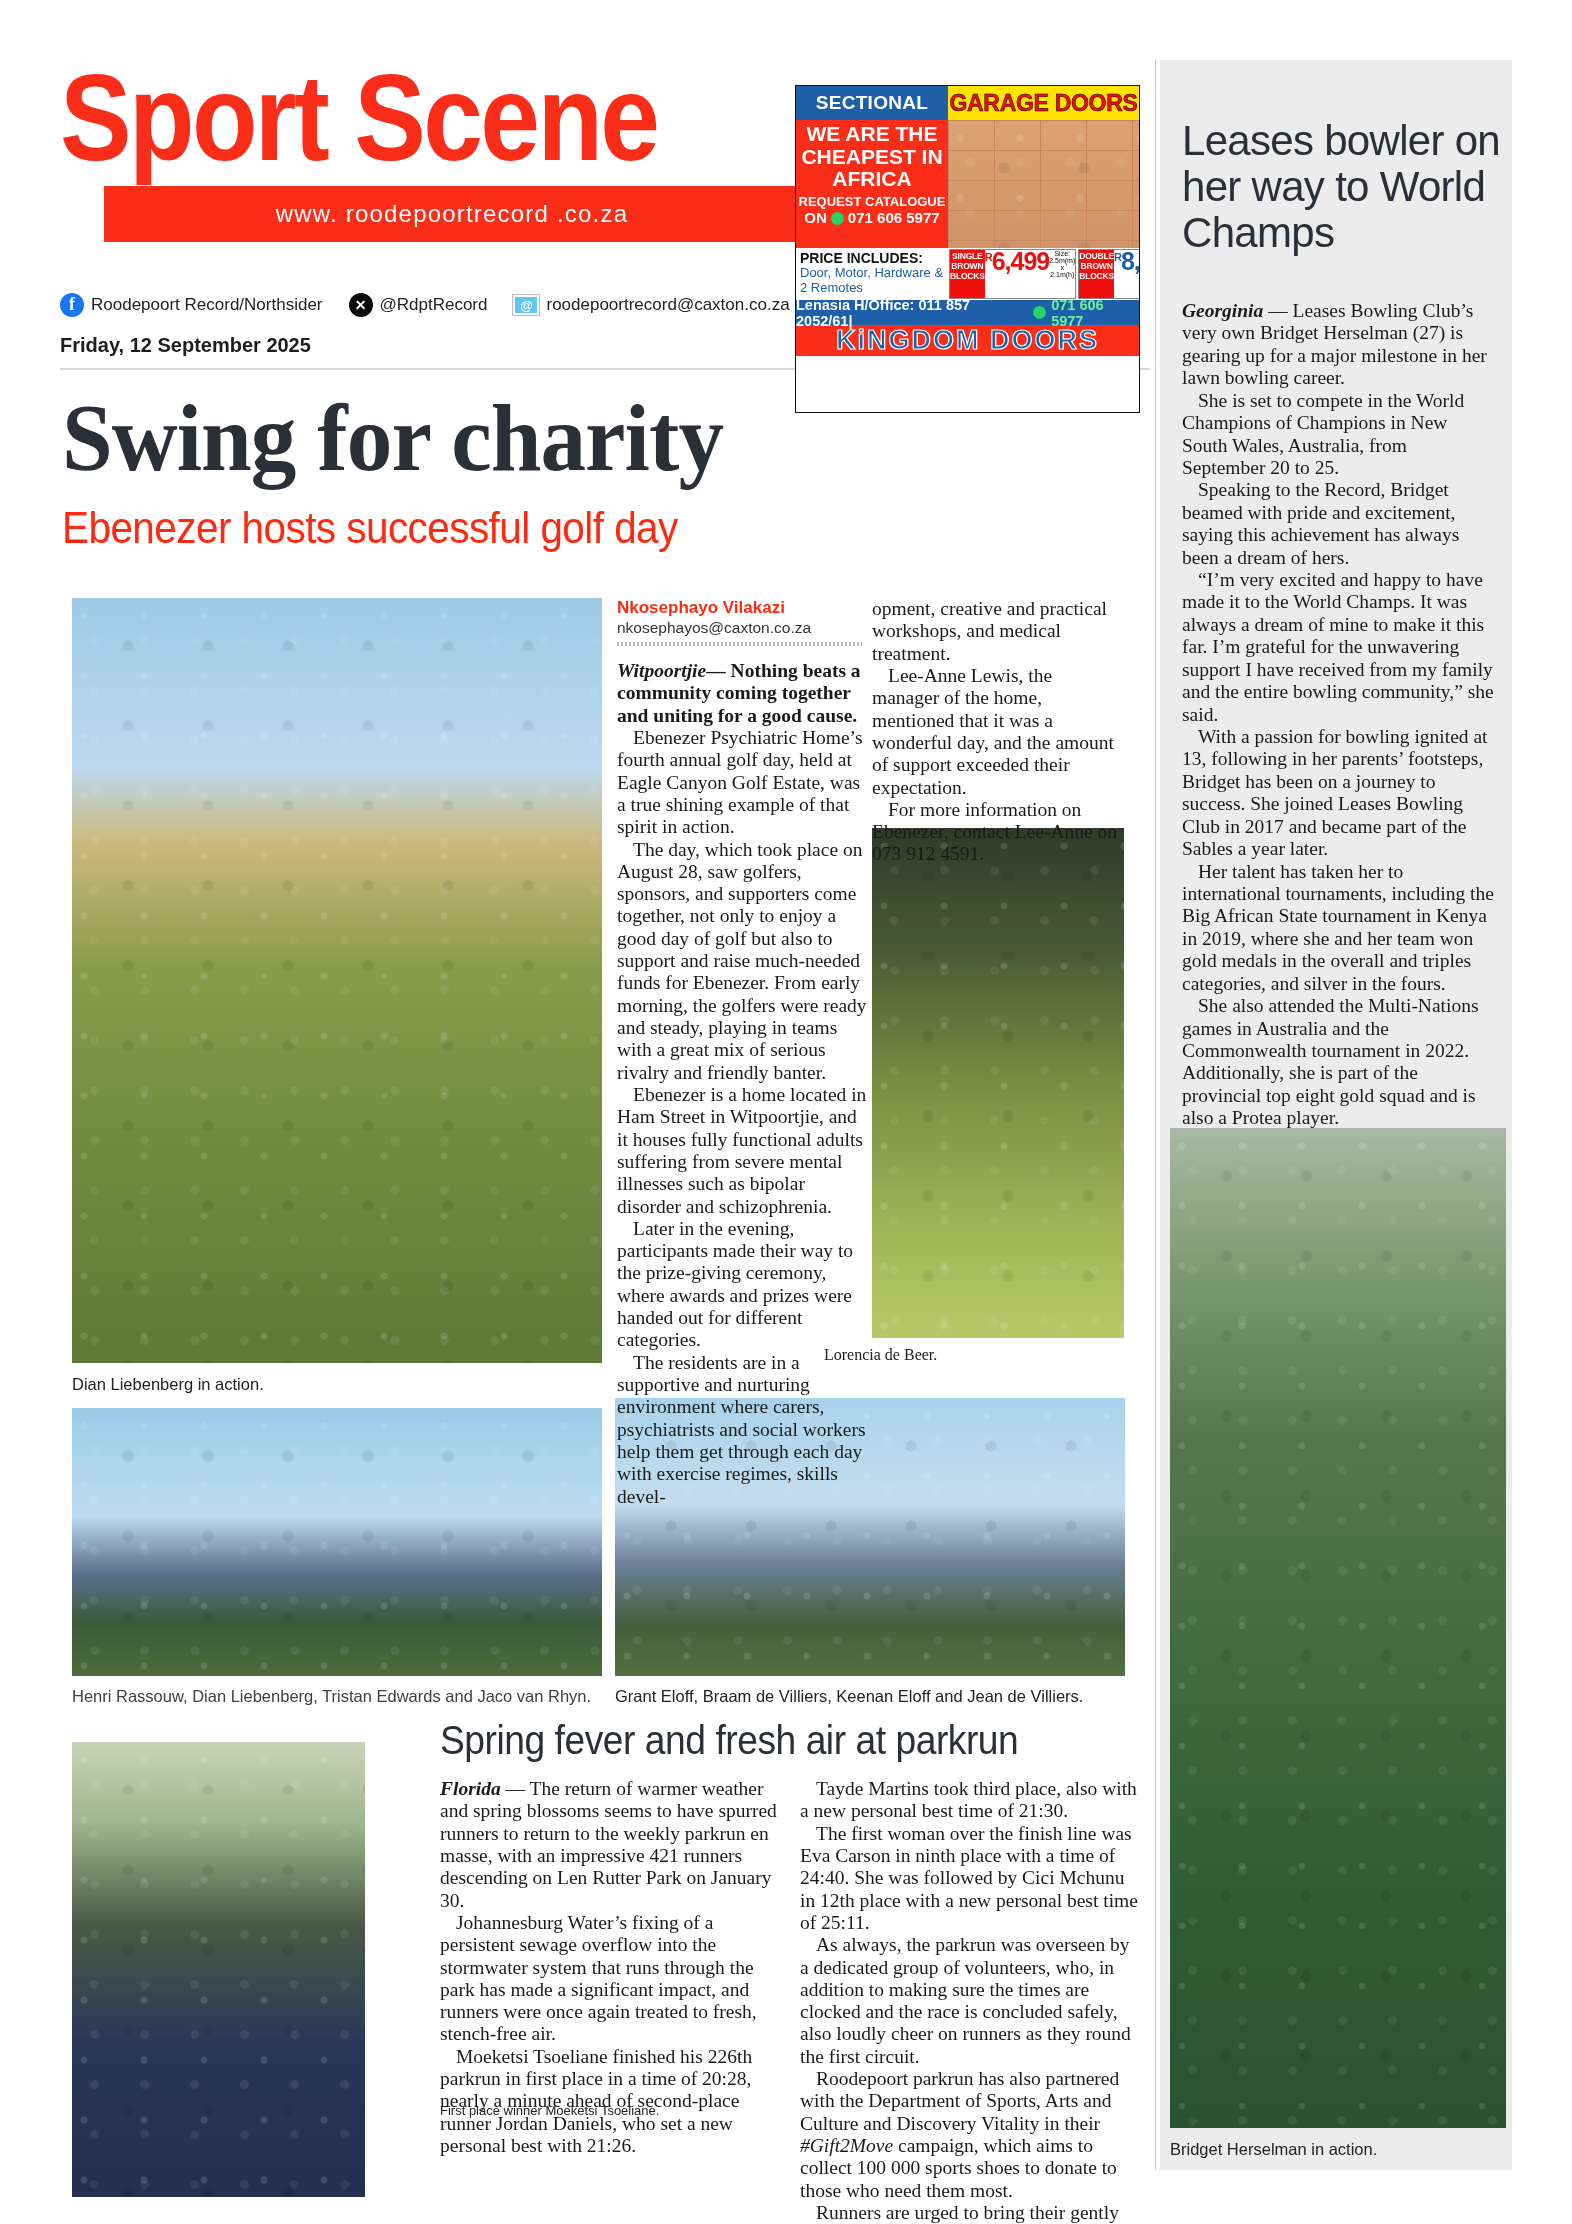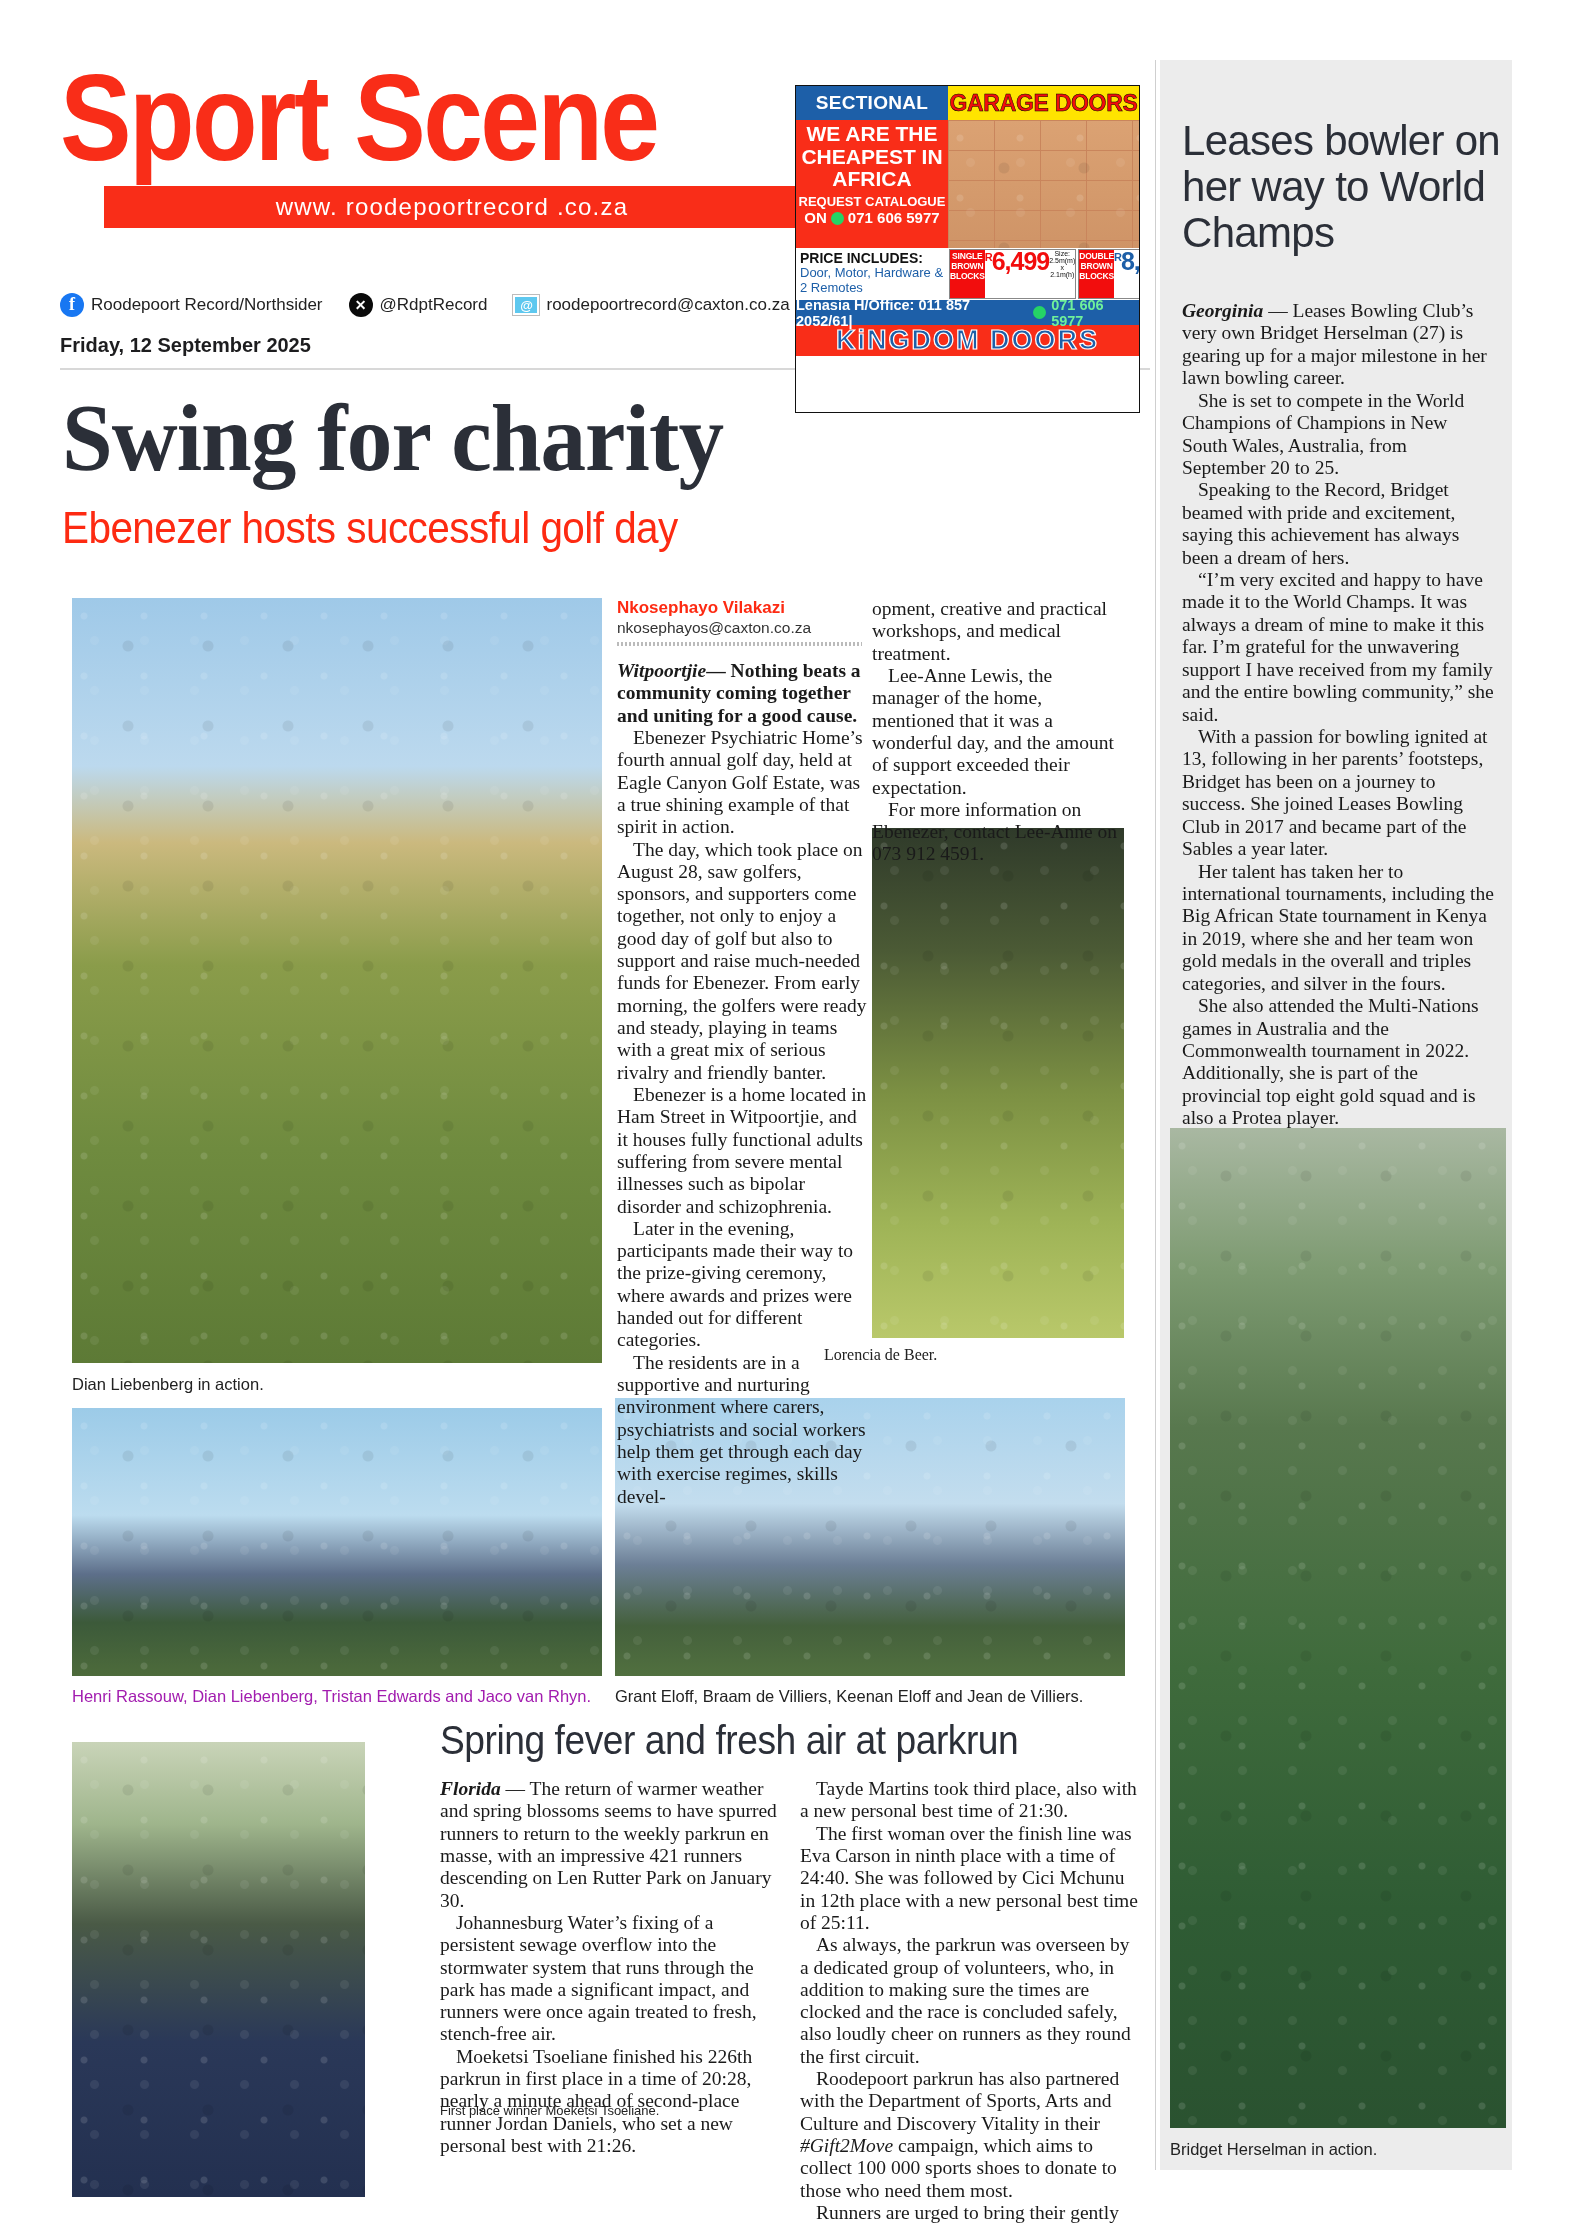--- a/index.html
+++ b/index.html
@@ -20,21 +20,21 @@
     line-height: 0.92;
     color: #f92d18;
     letter-spacing: -3px;
     transform: scaleX(0.88);
     transform-origin: left center;
     white-space: nowrap;
   }
   .masthead-urlbar {
     margin-top: 12px;
     background: #f92d18;
-    height: 42px;
+    height: 56px;
     display:flex; align-items:center; justify-content:center;
     color:#fff; font-size:24px; letter-spacing:1.2px; font-weight:400;margin-left:44px;
   }
   .social-row {
     position:absolute; left:60px; top:293px;
     display:flex; align-items:center; gap:7px;
     font-size:17px; color:#222; white-space:nowrap;
   }
   .social-row .sep { width:12px; display:inline-block; }
   .ic { display:inline-flex; align-items:center; justify-content:center; flex:0 0 auto; }
@@ -121,21 +121,21 @@
   .cap-main { position:absolute; left:72px; top:1375px; font-size:16.5px; color:#222;}
 
   .photo-lorencia { left:872px; top:828px; width:252px; height:510px;
     background: linear-gradient(180deg,#2f3a2a 0%,#4b5a35 24%,#7c9043 52%,#9fb457 78%,#b9c86a 100%); }
   .cap-lorencia { position:absolute; left:824px; top:1346px; font-size:16px; color:#222;font-family:Liberation Serif, serif;}
 
   .photo-group1 { left:72px; top:1408px; width:530px; height:268px;
     background: linear-gradient(180deg,#9ccbe8 0%,#bcdcef 40%,#5d6f8a 62%,#3c5a3a 80%,#4d6b3b 100%); }
   .photo-group2 { left:615px; top:1398px; width:510px; height:278px;
     background: linear-gradient(180deg,#a9d2ec 0%,#c3ddee 38%,#6c7f96 60%,#44603c 82%,#51703f 100%); }
-  .cap-group1 { position:absolute; left:72px; top:1687px; font-size:16.5px; color:#a21caf;}
+  .cap-group1 { position:absolute; left:72px; top:1687px; font-size:16.5px; color:#404040;}
   .cap-group2 { position:absolute; left:615px; top:1687px; font-size:16.5px; color:#222;}
 
   .photo-runner { left:72px; top:1742px; width:293px; height:455px;
     background: linear-gradient(180deg,#c9d4b8 0%,#9fb58c 18%,#4a5a46 40%,#2a3858 66%,#233050 100%); }
   .cap-runner { position:absolute; left:440px; top:2103px; font-size:13px; color:#222; line-height:1.3;}
 
   
   .byline { position:absolute; left:617px; top:598px; width:255px; }
   .byline .name { color:#fd2a12; font-weight:700; font-size:17px; }
   .byline .mail { color:#333; font-size:15.5px; margin-top:1px; }

